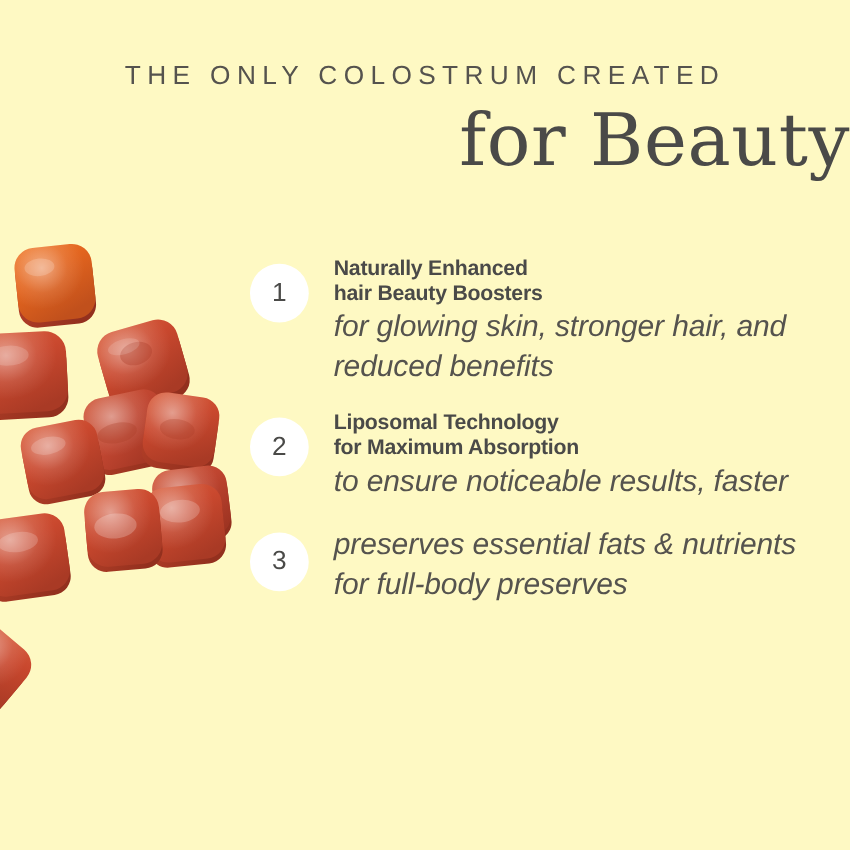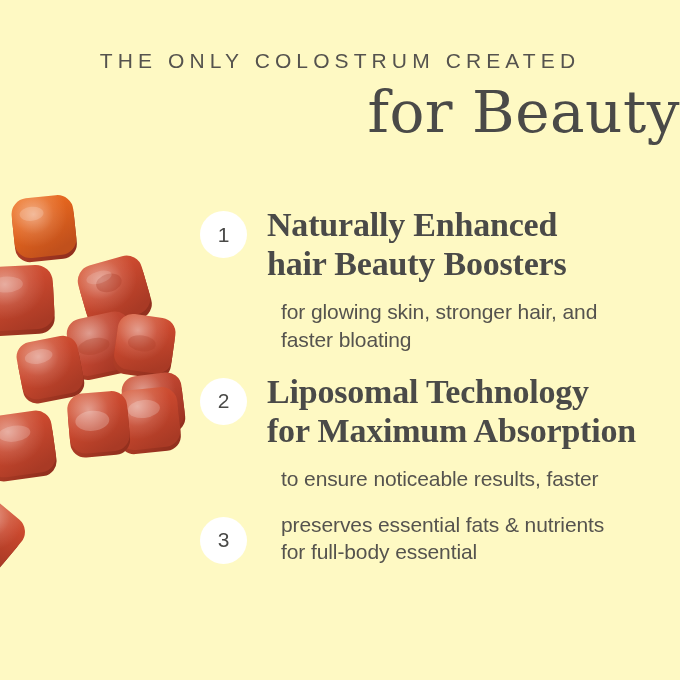--- a/index.html
+++ b/index.html
@@ -78,37 +78,38 @@
     font-weight: 400;
     color: #4a4a48;
     box-sizing: border-box;
   }
 
   .benefit-text {
     margin-left: 67px;
   }
 
   .benefit-title {
-    font-family: Liberation Serif, serif;
-    font-size: 34px;
+    font-family: Liberation Sans, sans-serif;
+    font-size: 17px;
     font-weight: bold;
     line-height: 1.16;
     letter-spacing: -0.2px;
     color: #4a4a48;
     margin: 0 0 2px 0;
   }
 
   .benefit-desc {
     font-family: "Liberation Sans", sans-serif;
-    font-size: 21px;
+    font-size: 24px;
     font-weight: 400;
     line-height: 1.33;
     letter-spacing: -0.1px;
     color: #55534e;
-    margin: 14px;
+    margin: 0;
+    font-style: italic;
   }
 
   
   .gummies {
     position: absolute;
     left: 0;
     top: 0;
     width: 210px;
     height: 680px;
     pointer-events: none;
@@ -235,21 +236,21 @@
 
     <div class="benefit">
       <div class="benefit-badge">1</div>
       <div class="benefit-text">
         <div class="benefit-title">
           <div>Naturally Enhanced</div>
           <div>hair Beauty Boosters</div>
         </div>
         <div class="benefit-desc">
           <div>for glowing skin, stronger hair, and</div>
-          <div>faster bloating</div>
+          <div>reduced benefits</div>
         </div>
       </div>
     </div>
 
     <div class="benefit">
       <div class="benefit-badge">2</div>
       <div class="benefit-text">
         <div class="benefit-title">
           <div>Liposomal Technology</div>
           <div>for Maximum Absorption</div>
@@ -258,19 +259,19 @@
           <div>to ensure noticeable results, faster</div>
         </div>
       </div>
     </div>
 
     <div class="benefit">
       <div class="benefit-badge">3</div>
       <div class="benefit-text">
         <div class="benefit-desc">
           <div>preserves essential fats &amp; nutrients</div>
-          <div>for full-body essential</div>
+          <div>for full-body preserves</div>
         </div>
       </div>
     </div>
 
   </div>
 </div>
 
 </body></html>

